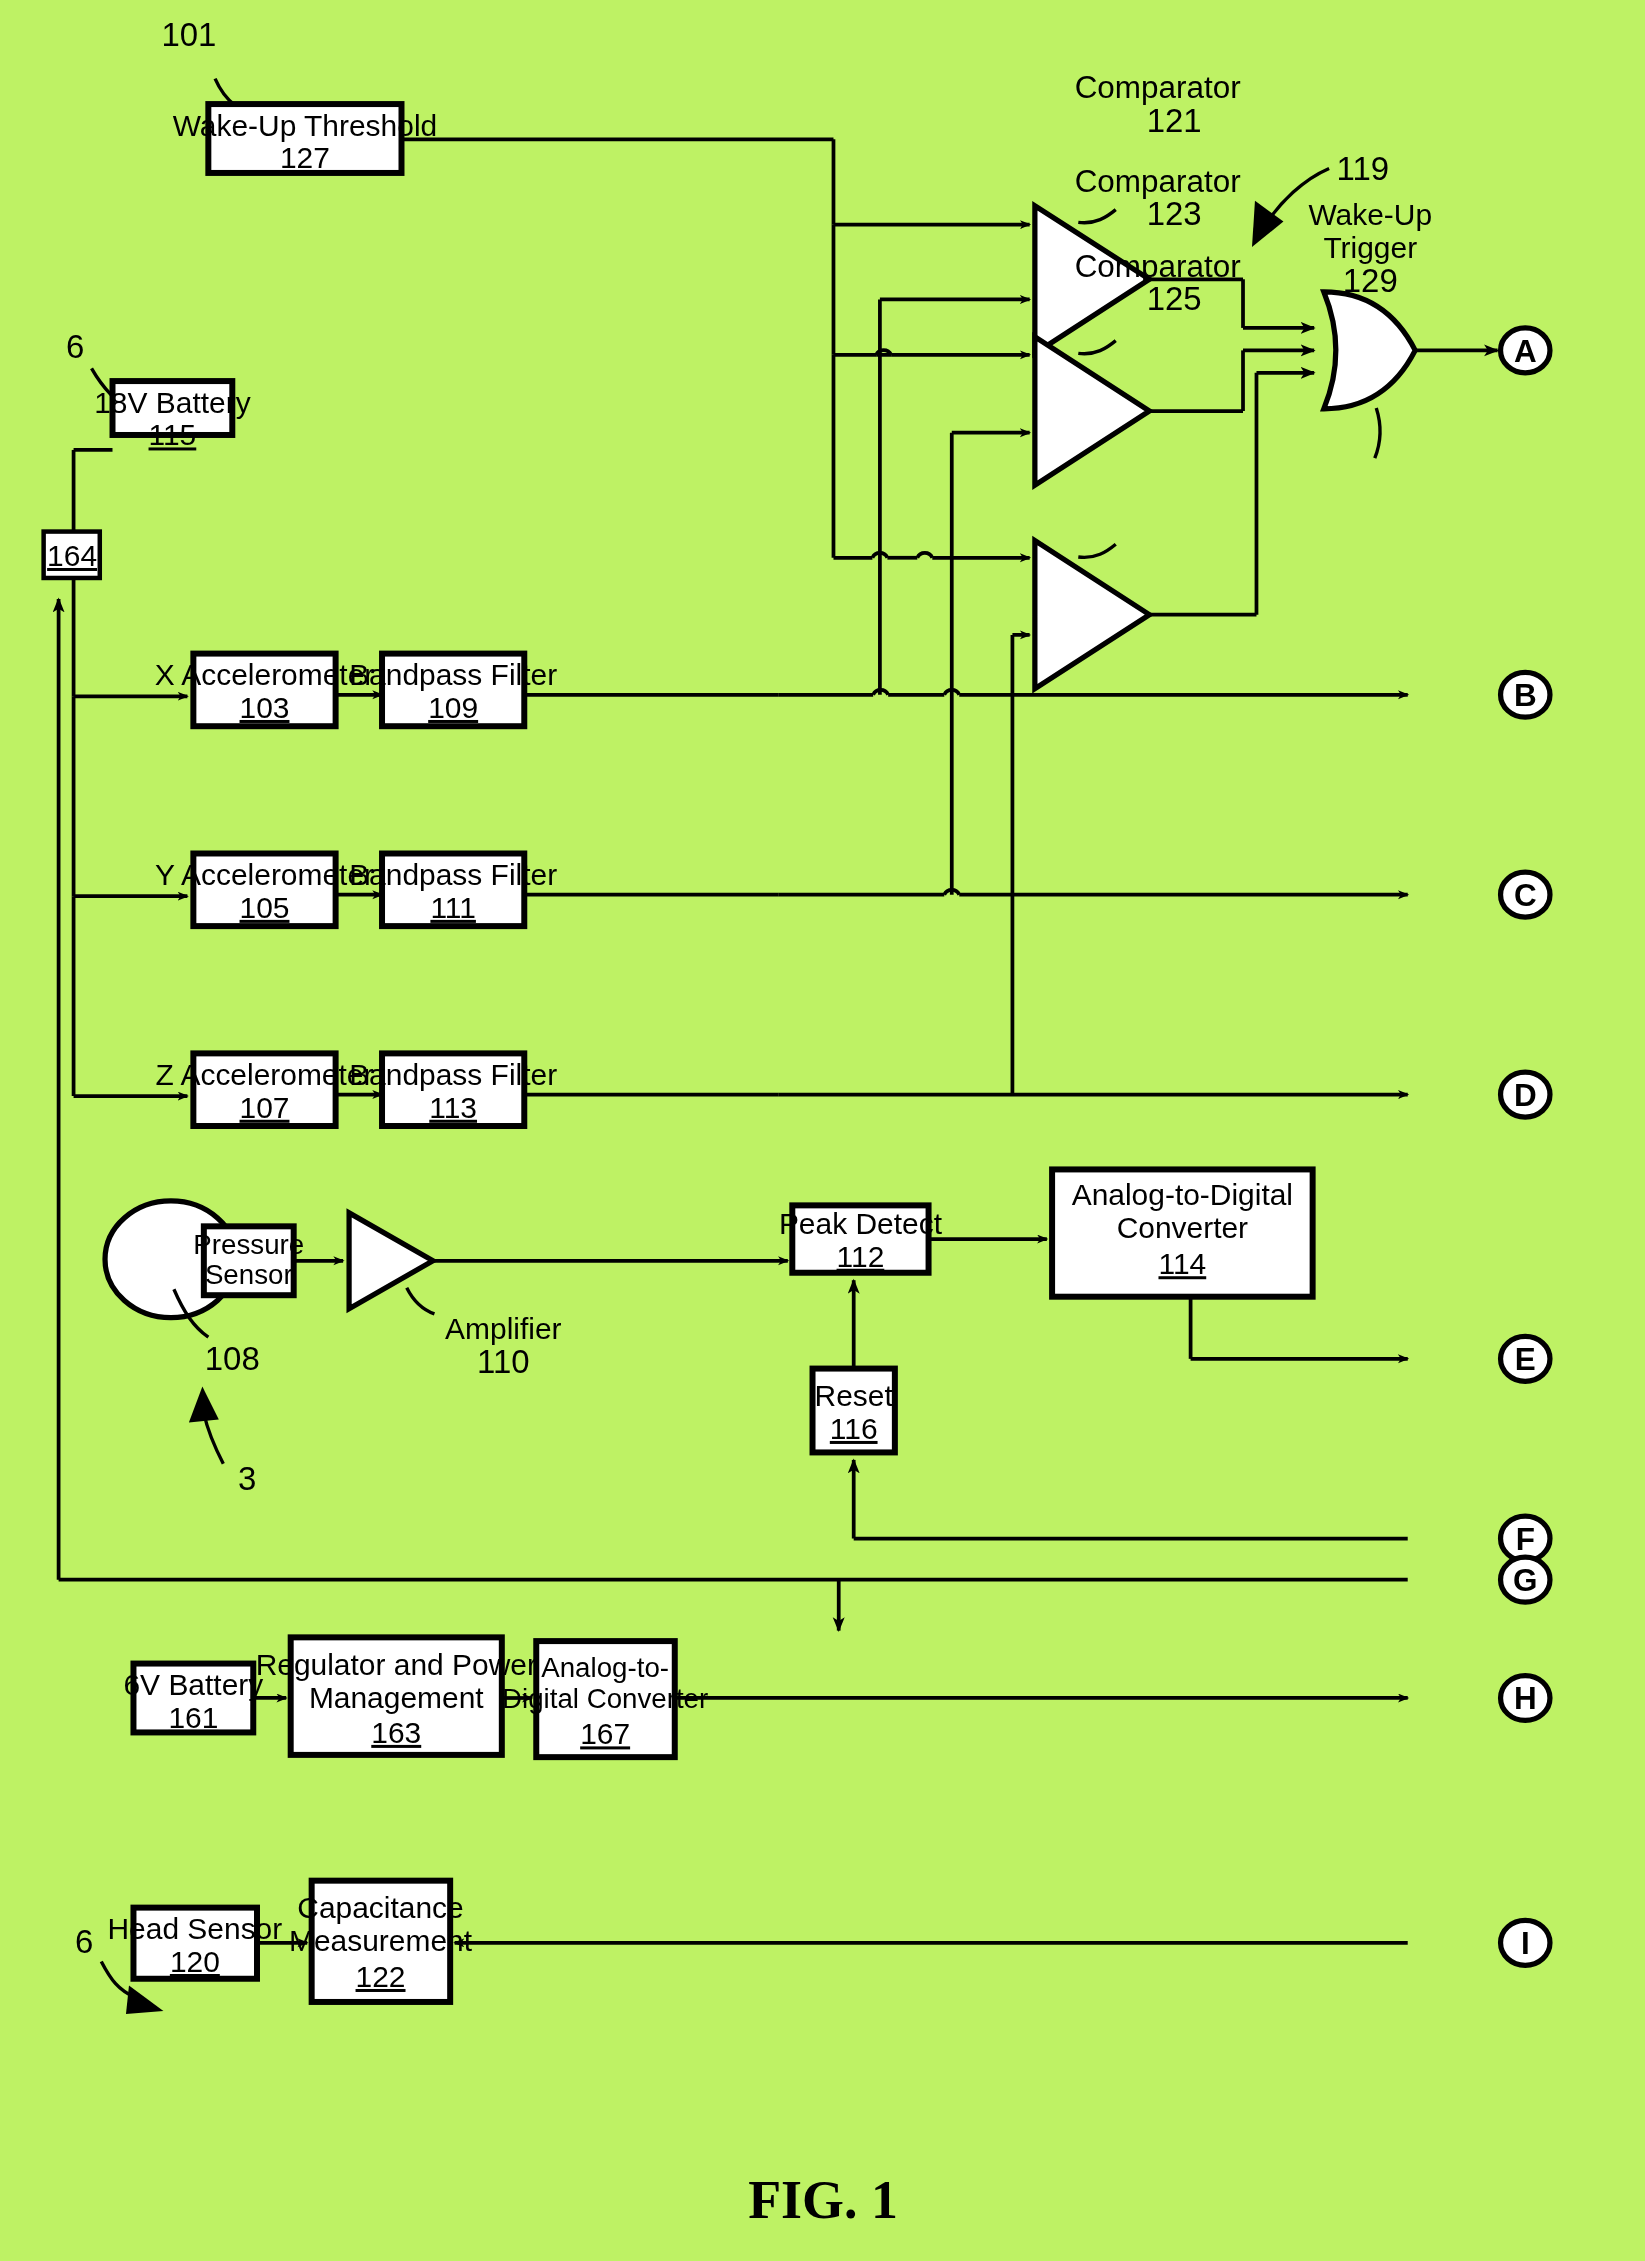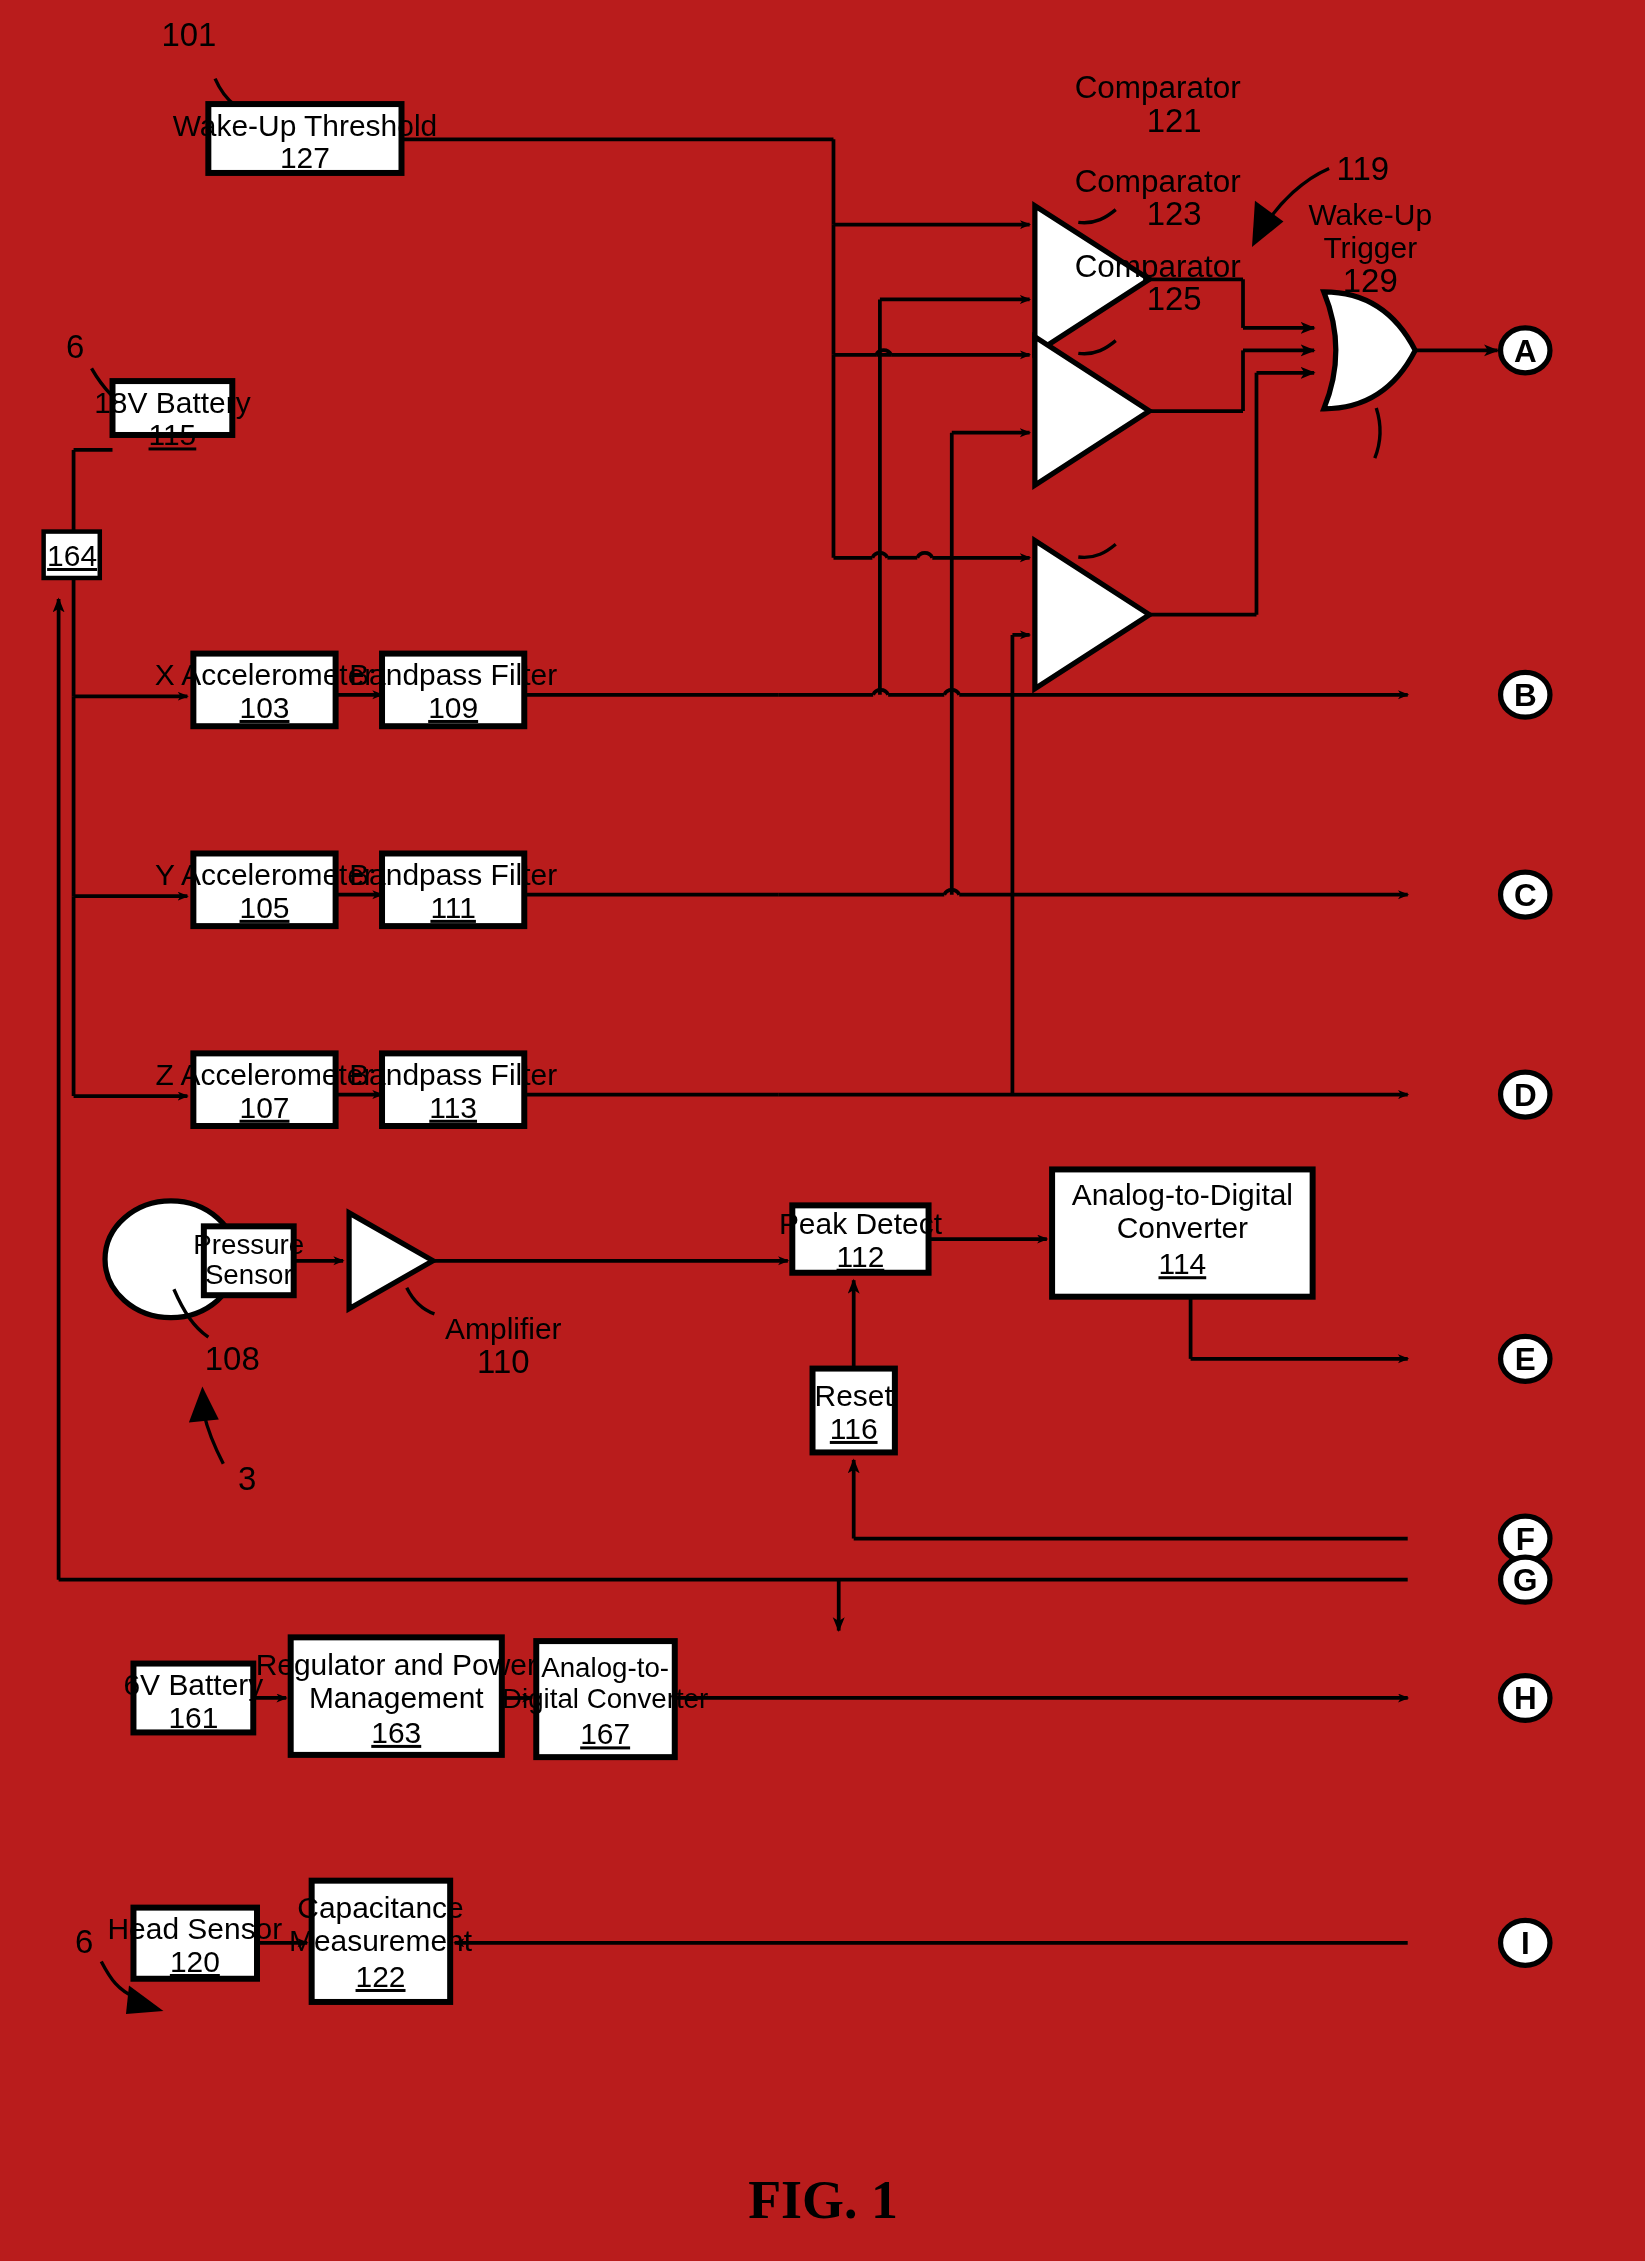--- a/index.html
+++ b/index.html
@@ -1,21 +1,21 @@
 <!DOCTYPE html>
 <html style="font-size:12px"><head>
 <meta charset="utf-8">
 <title>FIG. 1 Patent Block Diagram</title>
 <style>
   html,body{margin:0;padding:0;background:#fff;}
   body{font-family:"Liberation Sans", sans-serif;}
   #page{
     position:relative;
     width:1646px;height:2261px;
-    background:#b91c1c;
+    background:#bef264;
     overflow:hidden;
   }
   svg#diagram{position:absolute;left:0;top:0;width:1646px;height:2261px;}
   .wire{stroke:#000;stroke-width:5;fill:none;stroke-linecap:butt;}
   .boxline{stroke:#000;stroke-width:8;fill:#fff;}
   .boxline-thin{stroke:#000;stroke-width:6;fill:#fff;}
   .shape{stroke:#000;stroke-width:7;fill:#fff;}
   .leader{stroke:#000;stroke-width:4.5;fill:none;}
   text{font-family:"Liberation Sans", sans-serif;fill:#000;}
   .blabel{font-size:40px;text-anchor:middle;}

